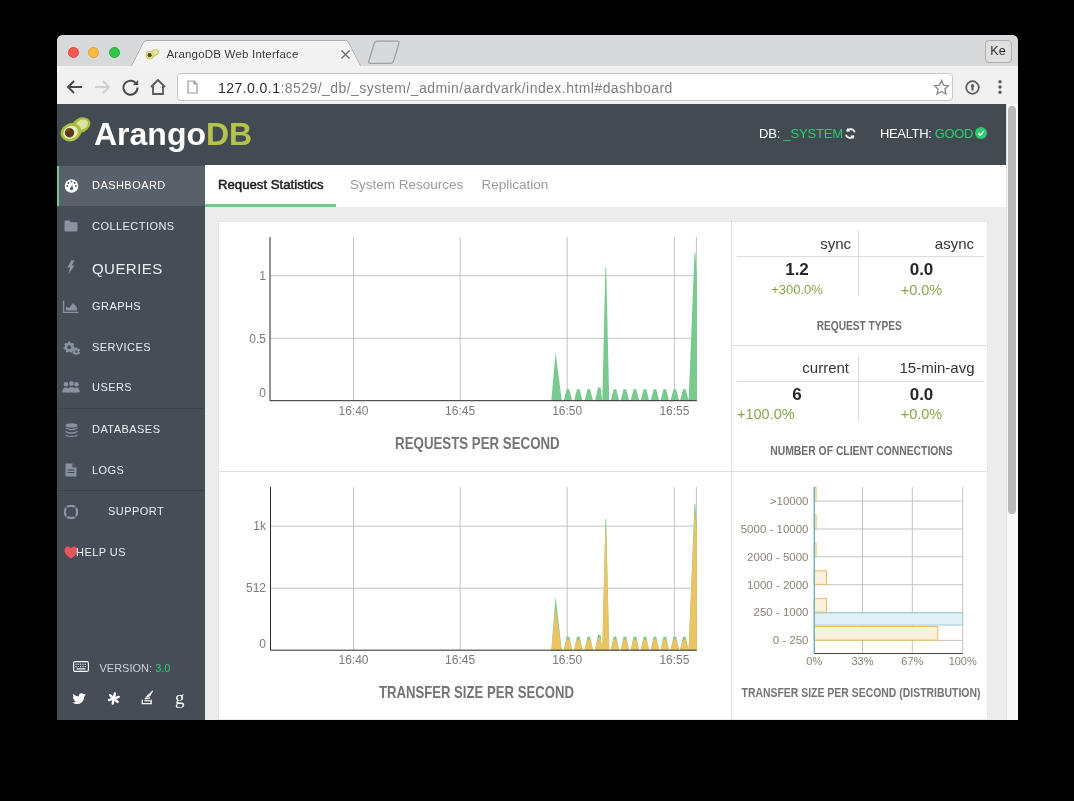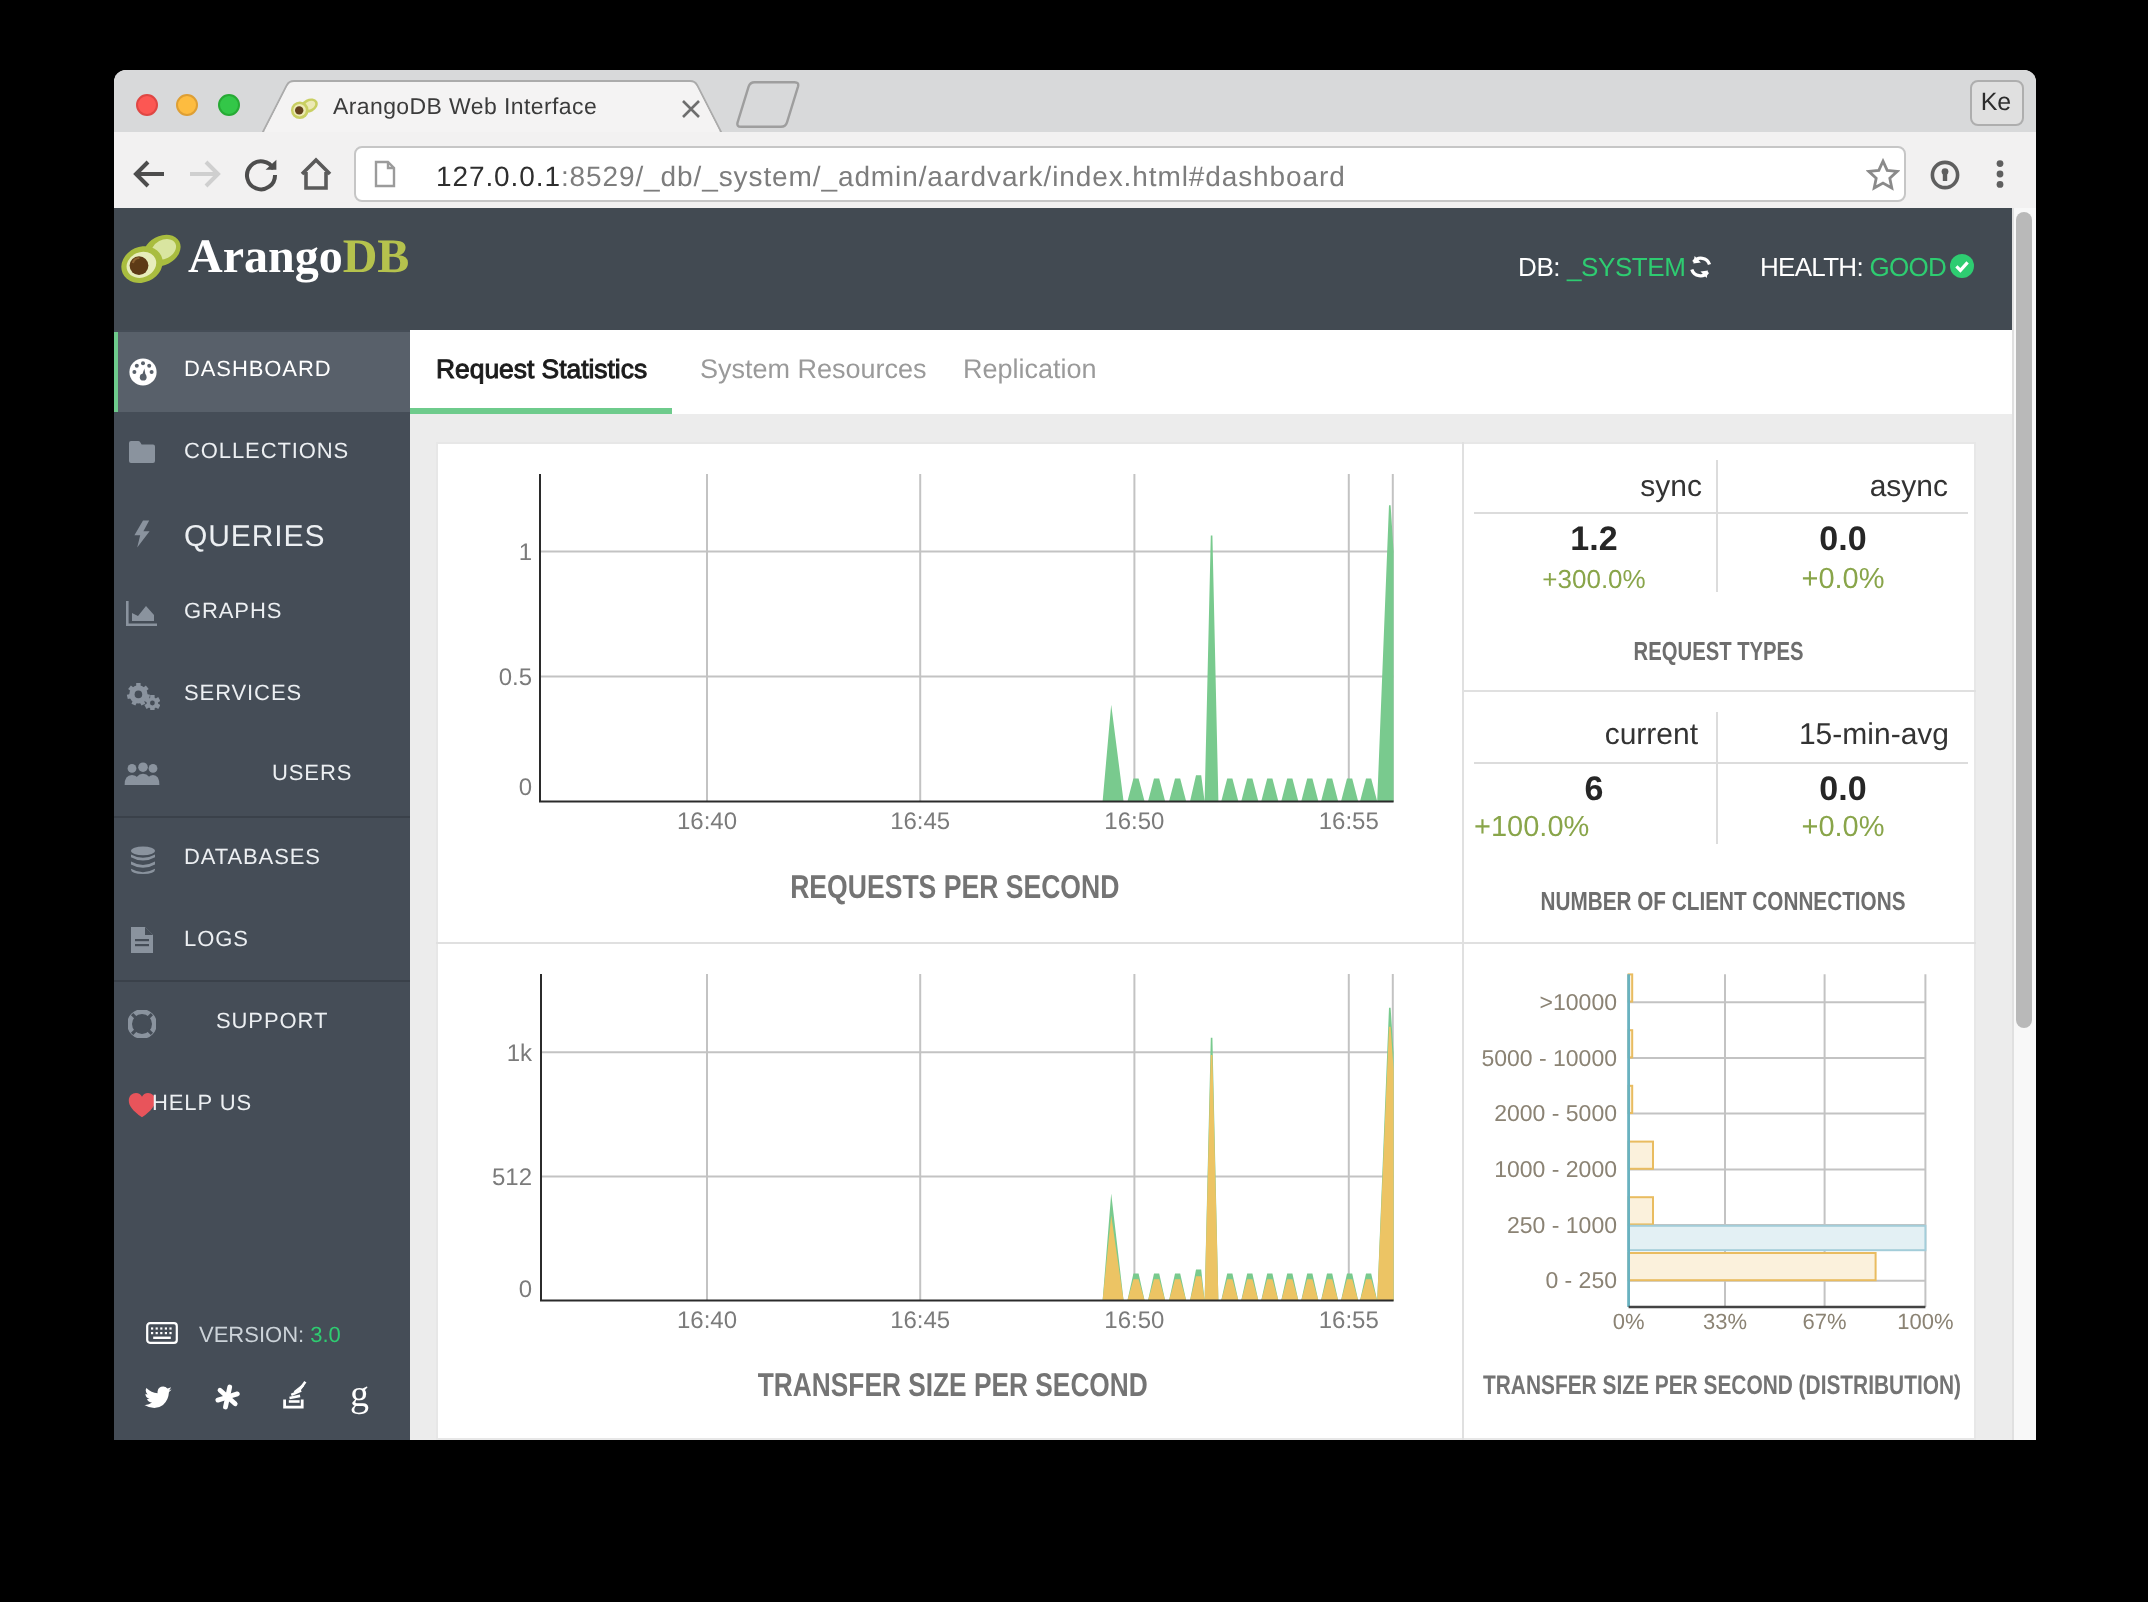--- a/index.html
+++ b/index.html
@@ -82,21 +82,21 @@
   <div class="abs" style="left:57px; top:103.5px; width:960.5px; height:61.5px; background:#424a52;"></div>
 
   <svg class="abs" style="left:60px; top:116px;" width="32" height="28" viewBox="0 0 32 28">
     <ellipse cx="21" cy="9.3" rx="9.8" ry="7.3" transform="rotate(-28 21 9.3)" fill="#a9bd3f"></ellipse>
     <ellipse cx="21.8" cy="8.7" rx="6.6" ry="4.7" transform="rotate(-28 21.8 8.7)" fill="#d9e5a0"></ellipse>
     <ellipse cx="11" cy="16.3" rx="10.6" ry="8.9" transform="rotate(-24 11 16.3)" fill="#a9bd3f"></ellipse>
     <ellipse cx="10.7" cy="16.4" rx="7.6" ry="6.3" transform="rotate(-24 10.7 16.4)" fill="#e7edbb"></ellipse>
     <circle cx="9.5" cy="16.8" r="4.7" fill="#5d3a16"></circle>
     <path d="M6.4,15.5 a3.5,3.5 0 0 1 3.3,-2.5" stroke="#8a6030" stroke-width="1.1" fill="none"></path>
   </svg>
-  <div class="abs" style="left:94px; top:115.5px; font-family:Liberation Serif, serif; font-weight:bold; font-size:24px; color:#fff;">Arango<span style="color:#b5c24d;">DB</span></div>
+  <div class="abs" style="left:94px; top:115.5px; font-family:Liberation Sans, sans-serif; font-weight:bold; font-size:32px; color:#fff;">Arango<span style="color:#b5c24d;">DB</span></div>
 
   <div class="abs" style="left:759px; top:126px; font-size:13px; letter-spacing:-0.2px; color:#fff;">DB: <span style="color:#2ecc71;">_SYSTEM</span></div>
   <svg class="abs" style="left:844px; top:126.5px;" width="13" height="13" viewBox="0 0 15 14">
     <path d="M12.4,5.5 A5.2 5.2 0 0 0 3.2,4.1" stroke="#fff" stroke-width="1.9" fill="none"></path>
     <path d="M3.8,0.6 L3.1,5.0 L7.4,4.4 Z" fill="#fff"></path>
     <path d="M2.2,8.5 A5.2 5.2 0 0 0 11.4,9.9" stroke="#fff" stroke-width="1.9" fill="none"></path>
     <path d="M10.8,13.4 L11.5,9.0 L7.2,9.6 Z" fill="#fff"></path>
   </svg>
   <div class="abs" style="left:880px; top:126px; font-size:13px; letter-spacing:-0.35px; color:#fff;">HEALTH: <span style="color:#2ecc71;">GOOD</span></div>
   <svg class="abs" style="left:975px; top:127px;" width="12" height="12" viewBox="0 0 12 12">
@@ -151,21 +151,21 @@
     </svg>
   <div class="abs" style="left:92px; top:340.5px; font-size:11px; letter-spacing:0.45px; color:#eceff2;">SERVICES</div>
   <svg class="abs" style="left:62px; top:381px;" width="18" height="12" viewBox="0 0 18 12">
       <circle cx="4" cy="3.2" r="2.2" fill="#8a939e"></circle>
       <path d="M0.3,11.5 Q0.3,6.5 4,6.5 Q7.7,6.5 7.7,11.5 Z" fill="#8a939e"></path>
 <circle cx="9.5" cy="2.6" r="2.4" fill="#8a939e"></circle>
       <path d="M5.6,11.5 Q5.6,5.9 9.5,5.9 Q13.4,5.9 13.4,11.5 Z" fill="#8a939e"></path>
 <circle cx="14.5" cy="3.2" r="2.2" fill="#8a939e"></circle>
       <path d="M11.3,11.5 Q11.3,6.5 14.5,6.5 Q17.7,6.5 17.7,11.5 Z" fill="#8a939e"></path>
     </svg>
-  <div class="abs" style="left:92px; top:380.5px; font-size:11px; letter-spacing:0.45px; color:#eceff2;margin-left:44px;">USERS</div>
+  <div class="abs" style="left:92px; top:380.5px; font-size:11px; letter-spacing:0.45px; color:#eceff2;">USERS</div>
   <div class="abs" style="left:57px; top:407.5px; width:148px; height:1px; background:#3a414a;"></div>
   <svg class="abs" style="left:65px; top:422.5px;" width="13" height="14" viewBox="0 0 13 14">
       <ellipse cx="6.5" cy="2.4" rx="6" ry="2.2" fill="#8a939e"></ellipse>
 <path d="M0.5,4.2 Q6.5,7.6 12.5,4.2 L12.5,5.6 Q6.5,9 0.5,5.6 Z" fill="#8a939e"></path>
 <path d="M0.5,7.8 Q6.5,11.2 12.5,7.8 L12.5,9.2 Q6.5,12.6 0.5,9.2 Z" fill="#8a939e"></path>
 <path d="M0.5,11.4 Q6.5,14.8 12.5,11.4 L12.5,11.8 Q12.5,14 6.5,14 Q0.5,14 0.5,11.8 Z" fill="#8a939e"></path>
     </svg>
   <div class="abs" style="left:92px; top:422.9px; font-size:11px; letter-spacing:0.45px; color:#eceff2;">DATABASES</div>
   <svg class="abs" style="left:65px; top:463px;" width="12" height="14" viewBox="0 0 12 14">
       <path d="M0.5,0.5 L7.5,0.5 L11.5,4.5 L11.5,13.5 L0.5,13.5 Z" fill="#8a939e"></path>

